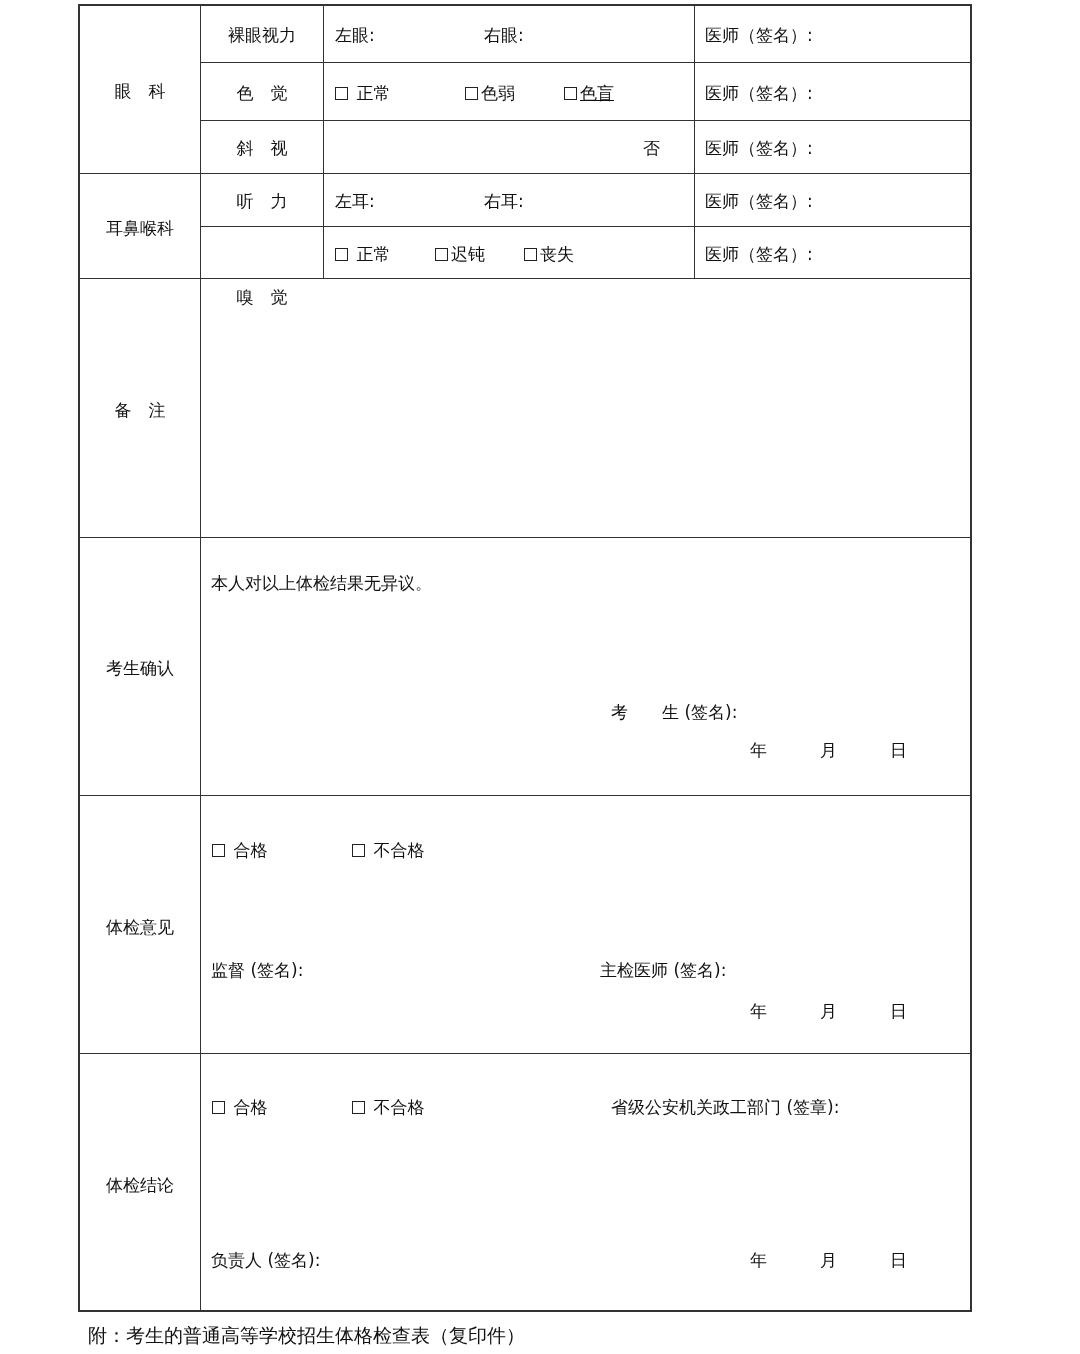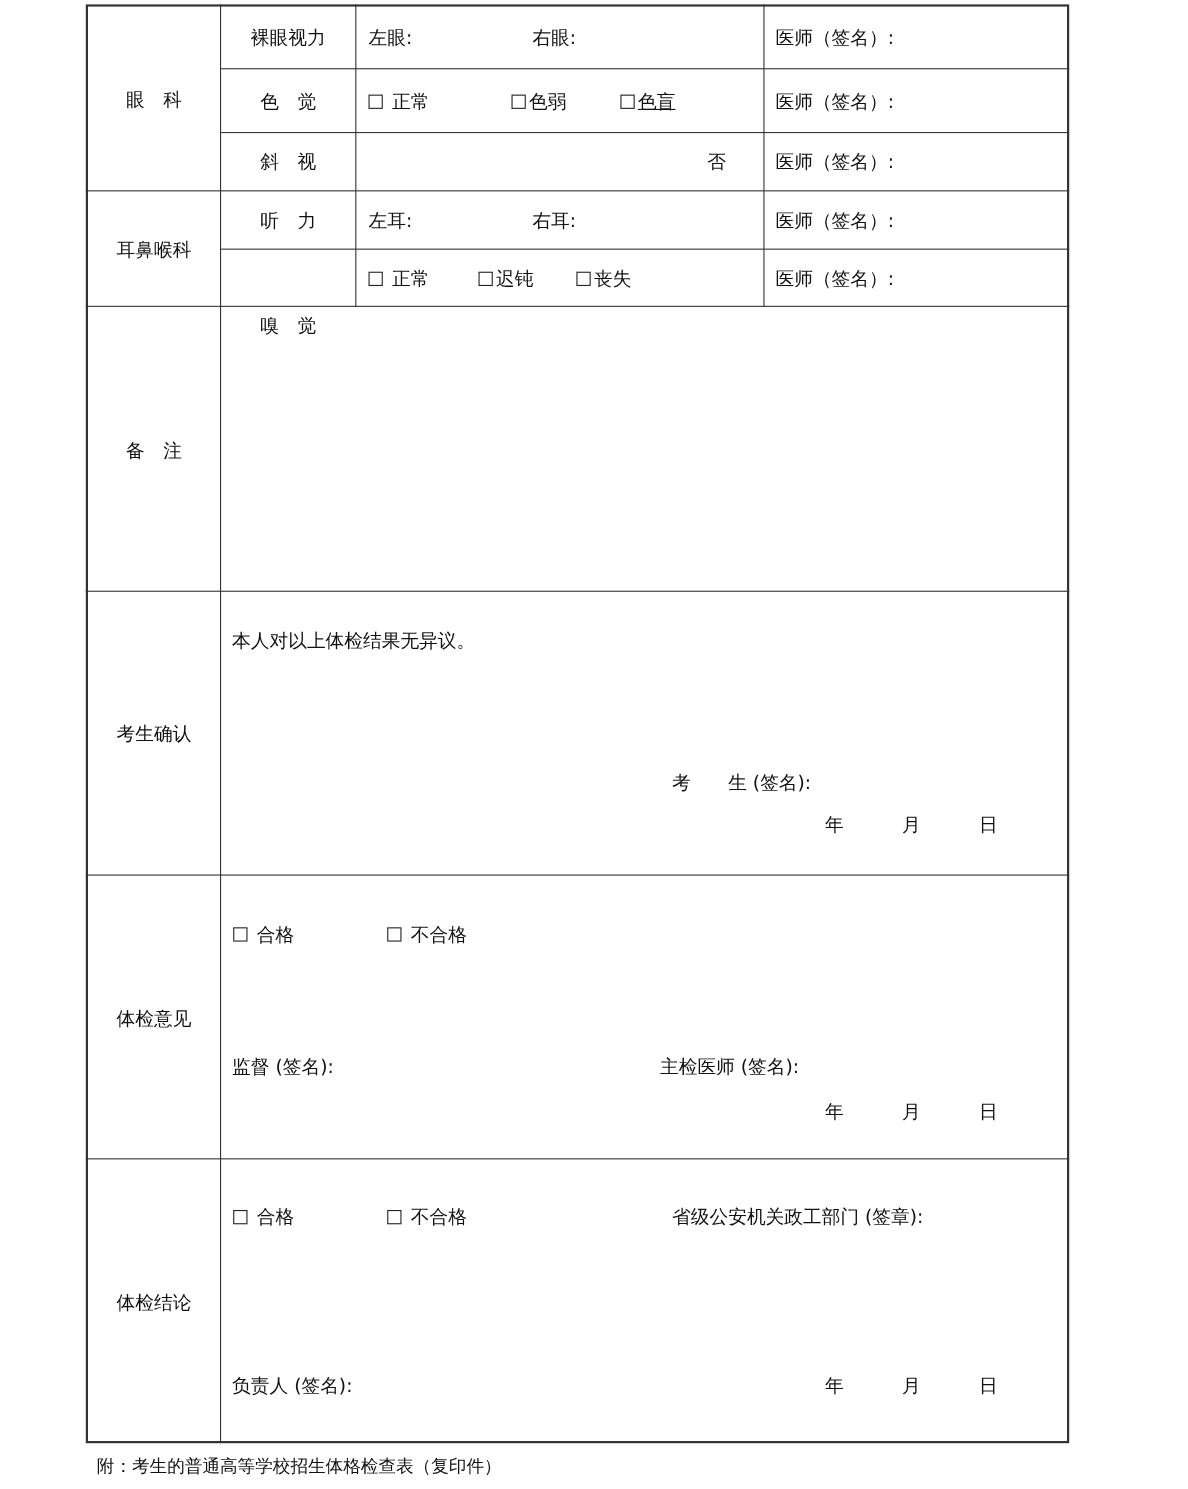--- a/index.html
+++ b/index.html
@@ -7,21 +7,21 @@
          font-family:"DejaVu Sans", "Liberation Sans", sans-serif; color:#111; }
   .page { position:absolute; left:0; top:0; width:1080px; height:1354px; }
   .grid { position:absolute; left:78px; top:4px; width:894px; height:1308px;
           border:2px solid #333; box-sizing:border-box; }
   .hl { position:absolute; height:0; border-top:1.6px solid #333; }
   .vl { position:absolute; width:0; border-left:1.6px solid #333; }
   .t { position:absolute; font-size:17px; line-height:22px; white-space:nowrap; }
   .c { text-align:center; }
   .box { display:inline-block; width:13px; height:13px; border:1.4px solid #222;
          vertical-align:-1px; margin-right:3px; box-sizing:border-box; }
-  .note { position:absolute; left:88px; top:1323px; font-size:16px; white-space:nowrap; }
+  .note { position:absolute; left:88px; top:1323px; font-size:19px; white-space:nowrap; }
 </style>
 </head>
 <body>
 
 <div class="page">
   <div class="grid"></div>
 
   <div class="hl" style="left:201px; top:62px; width:771px;"></div>
   <div class="hl" style="left:201px; top:120px; width:771px;"></div>
   <div class="hl" style="left:78px; top:173px; width:894px;"></div>

